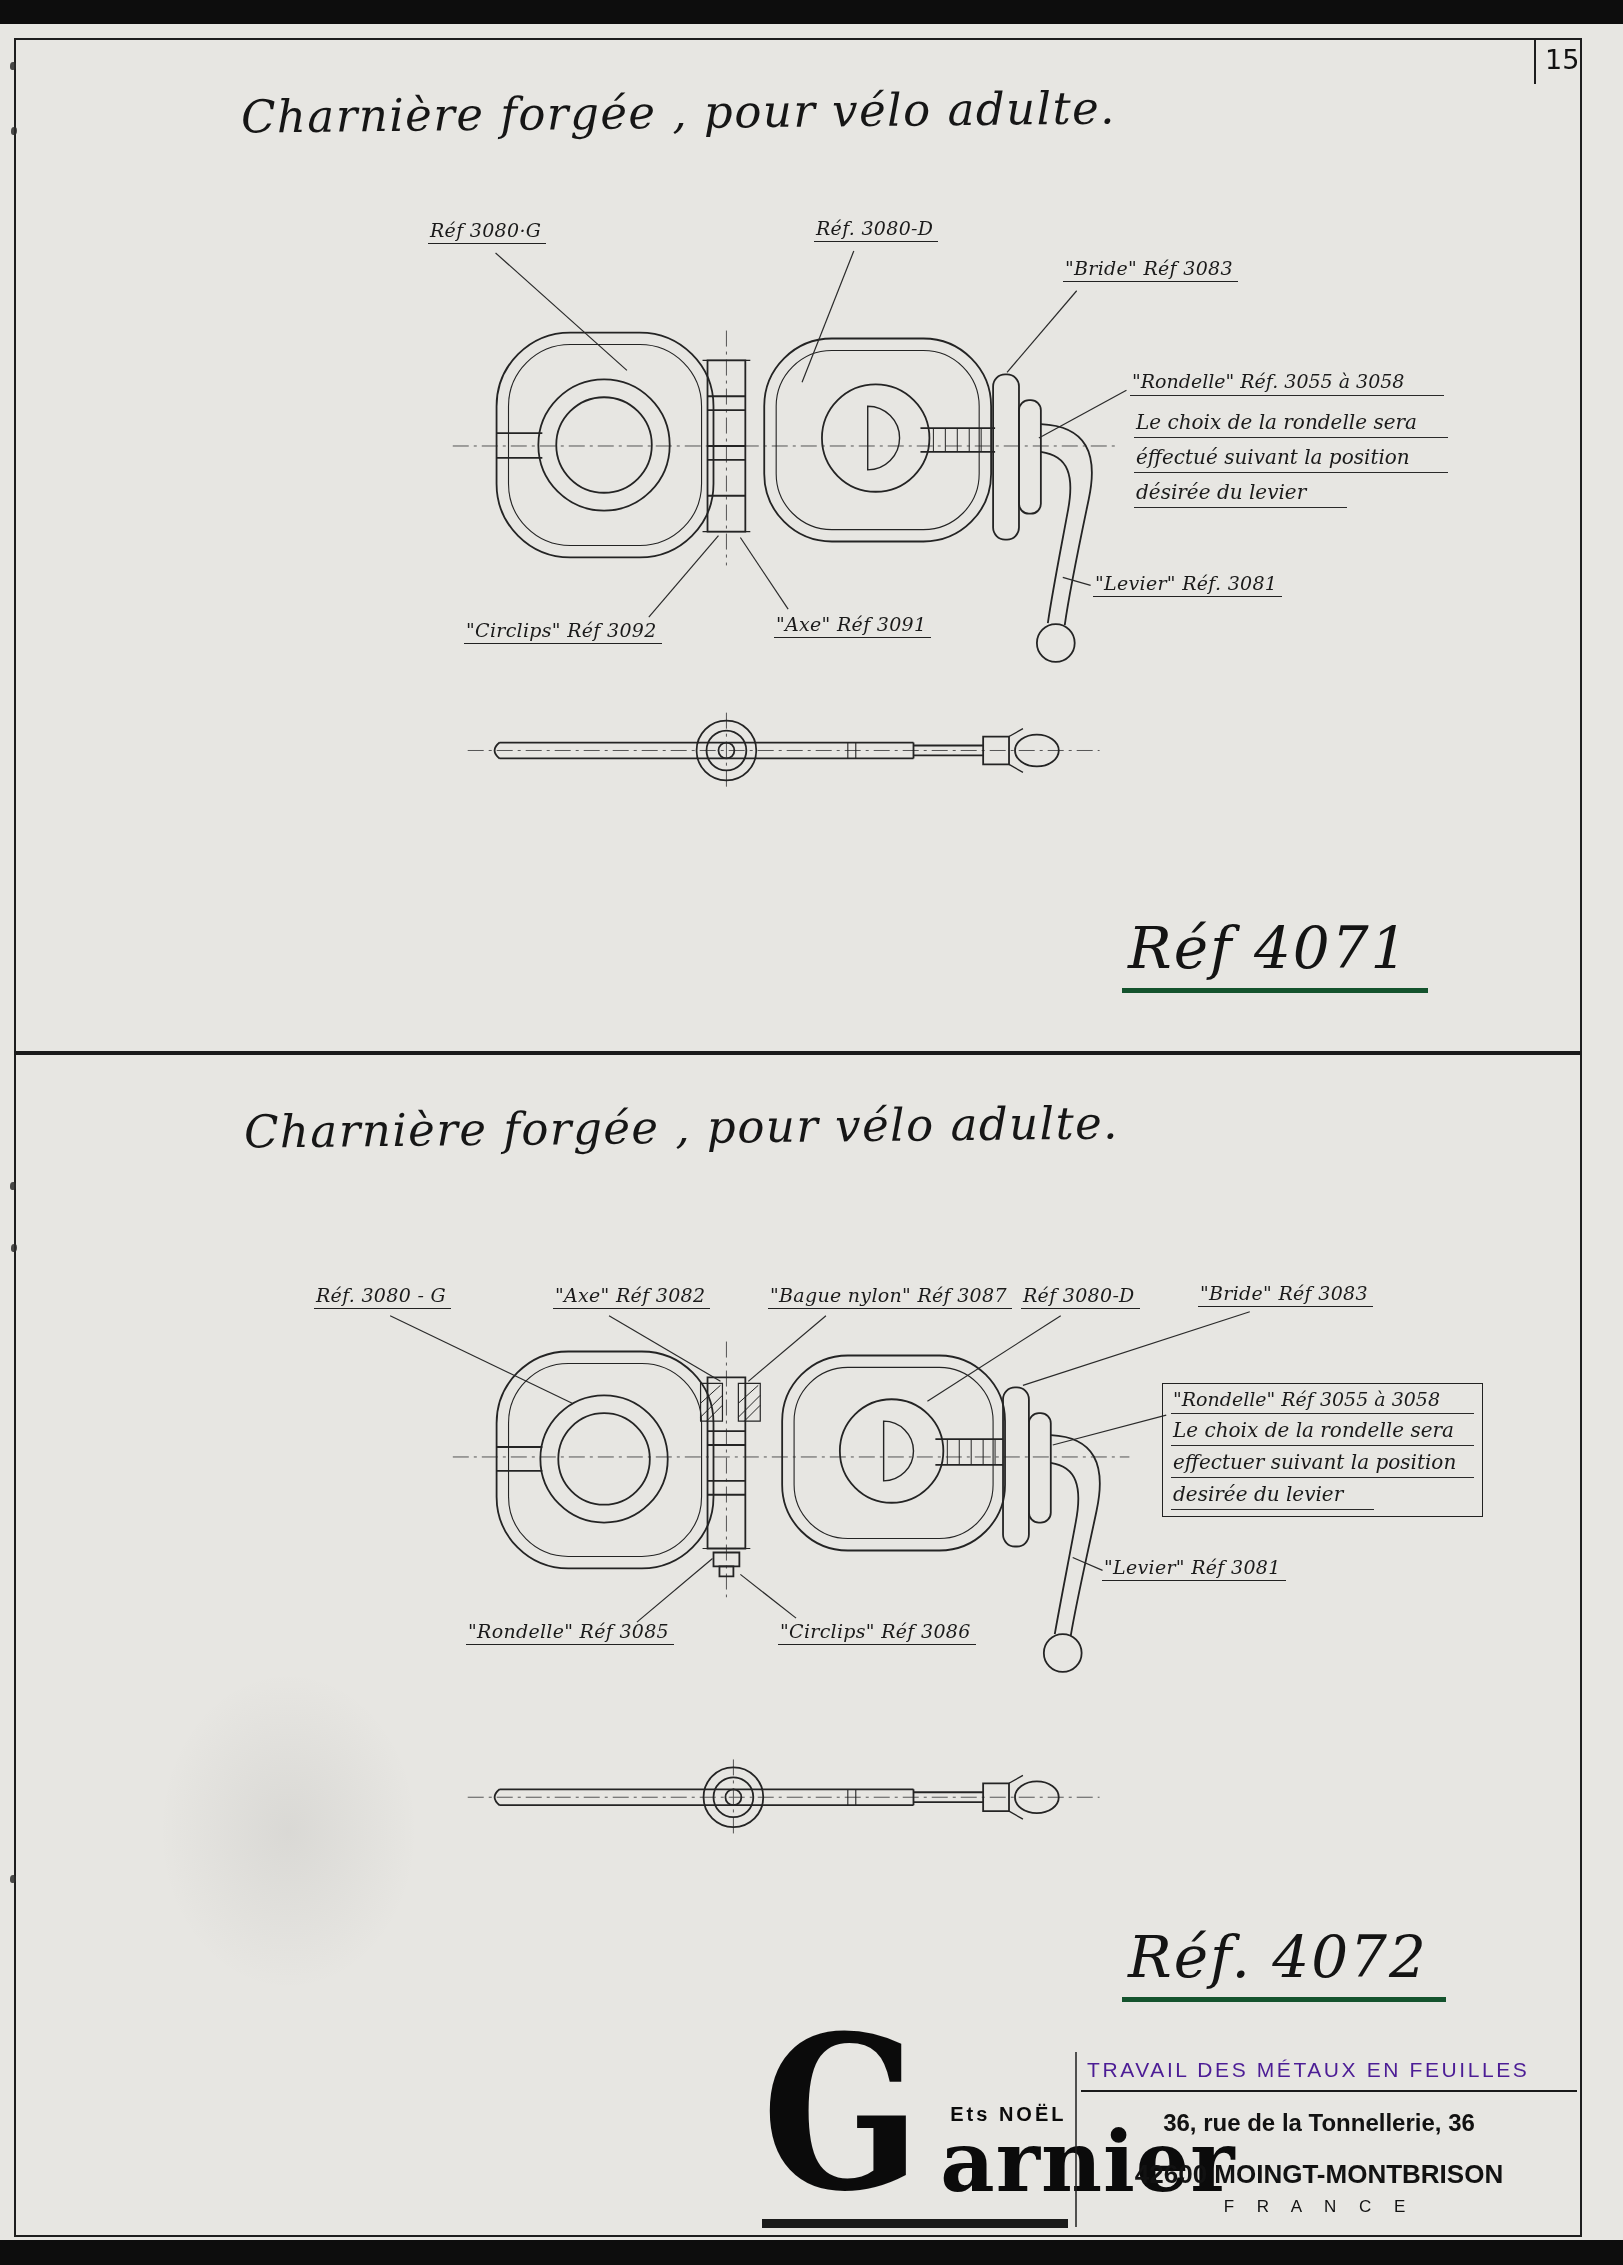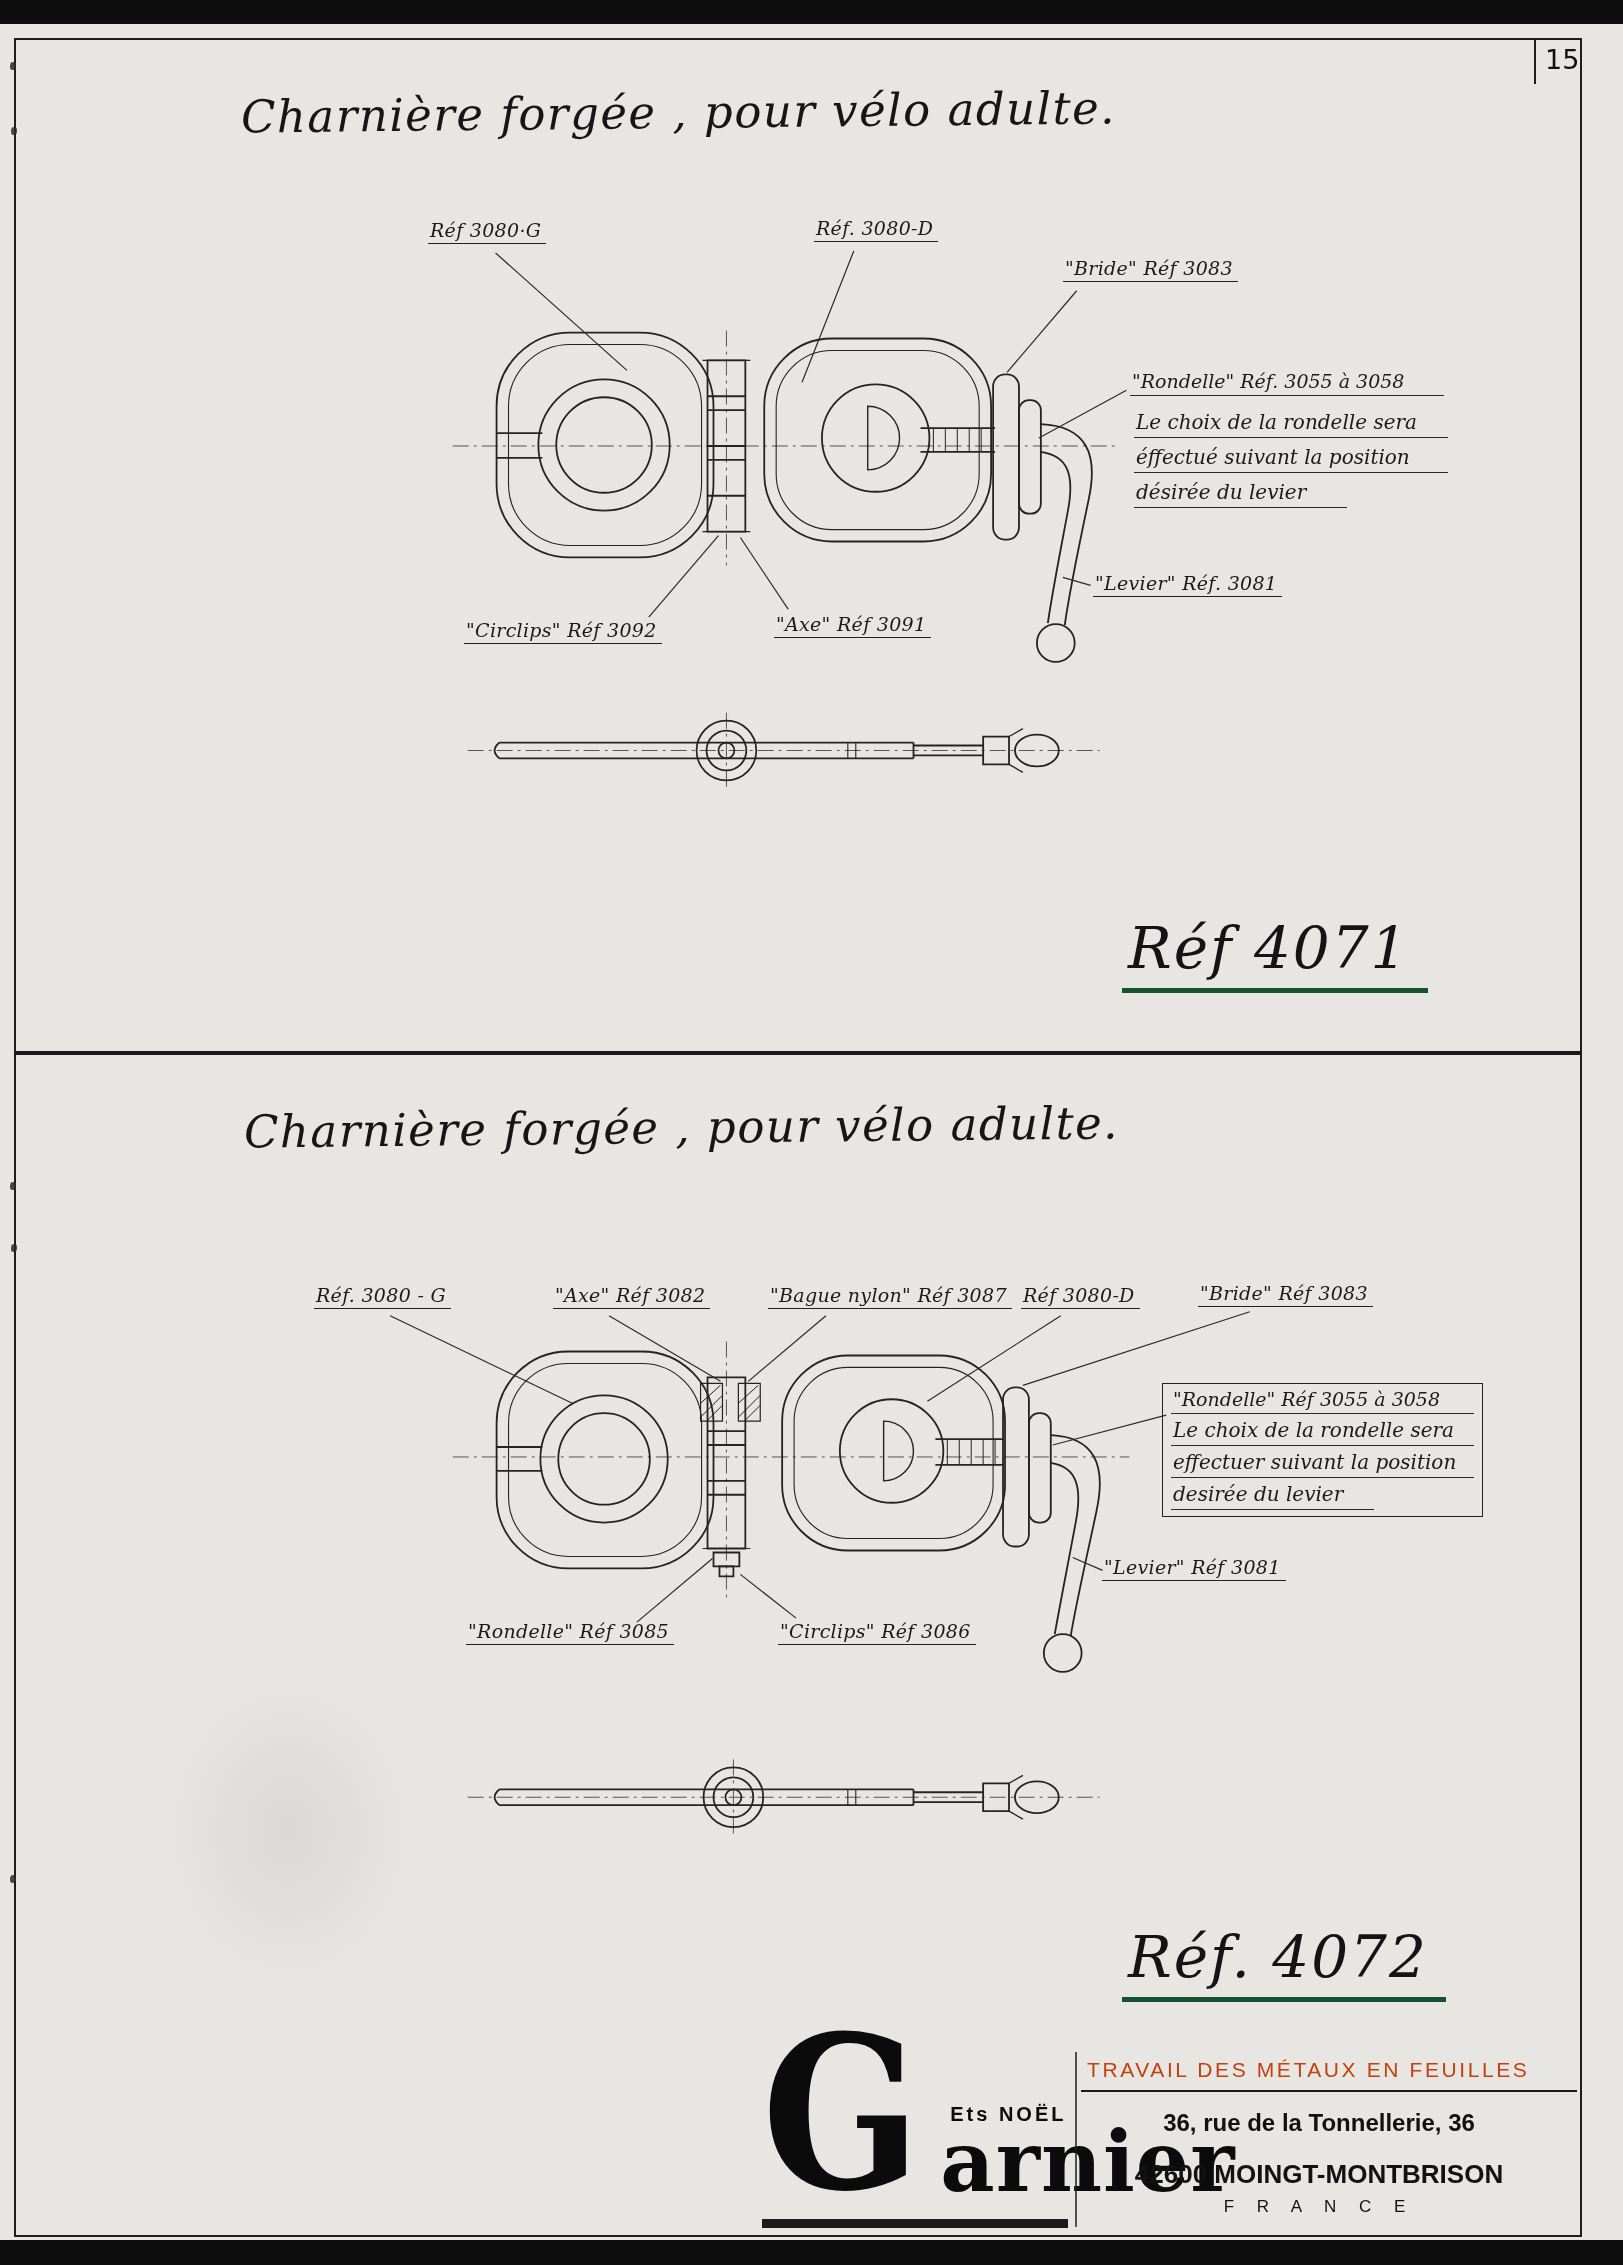--- a/index.html
+++ b/index.html
@@ -42,21 +42,21 @@
   svg *{vector-effect:non-scaling-stroke;}
   .cl{stroke:#555;stroke-width:1;stroke-dasharray:16 5 3 5;}
   .ink-dot{position:absolute;width:6px;height:8px;background:#2c2c2c;border-radius:50% 40% 50% 40%;opacity:.85;}
   .stain{position:absolute;border-radius:50%;background:radial-gradient(closest-side,rgba(40,40,40,.07),rgba(40,40,40,0));}
   
   .logo{position:absolute;display:flex;align-items:flex-end;font-family:"DejaVu Serif",serif;color:#0b0b0b;}
   .logo .g{font-size:211px;line-height:.78;font-weight:bold;transform:scaleX(.88);transform-origin:left bottom;}
   .logo .col{display:flex;flex-direction:column;margin-left:-2px;}
   .logo .ets{font-size:20px;font-weight:bold;letter-spacing:3px;font-family:"Liberation Sans",sans-serif;margin:0 0 2px 10px;}
   .logo .rest{font-size:84px;line-height:.82;font-weight:bold;letter-spacing:1px;text-align:center;}
-  .tagline{position:absolute;font-size:21px;letter-spacing:2.6px;color:#c2410c;white-space:nowrap;}
+  .tagline{position:absolute;font-size:21px;letter-spacing:2.6px;color:#4c1d95;white-space:nowrap;}
   .addr{position:absolute;text-align:center;color:#121212;}
   .addr .a1{font-size:24px;font-weight:bold;margin-bottom:22px;}
   .addr .a2{font-size:26px;font-weight:bold;margin-bottom:7px;}
   .addr .a3{font-size:17px;letter-spacing:9px;}
 </style>
 </head>
 <body>
 
 <div id="page">
 

